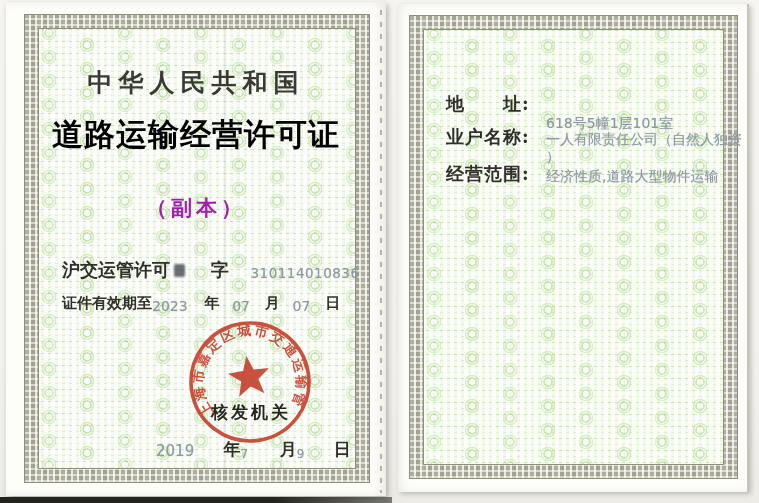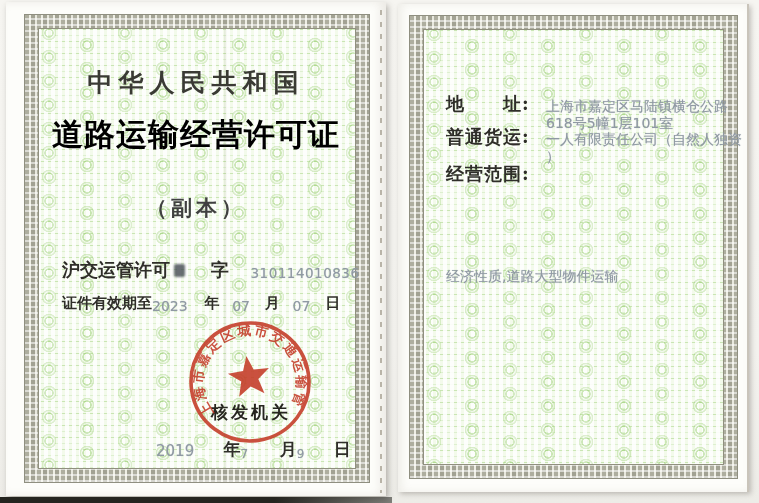--- a/index.html
+++ b/index.html
@@ -33,41 +33,41 @@
   
   .printed{color:#2f2e29;font-weight:bold;font-family:"DejaVu Serif","Liberation Serif",serif;}
   .typed{color:#8f99a3;font-weight:normal;font-family:"DejaVu Sans","Liberation Sans",sans-serif;
          text-shadow:0 0 1px rgba(140,150,160,.6);}
   .abs{position:absolute;white-space:nowrap;}
   .ctr{left:0;right:0;text-align:center;}
   
   .country{top:64px;font-size:25px;letter-spacing:6px;color:#3a3a34;font-weight:bold;}
   .title{top:112px;font-size:31px;letter-spacing:1px;color:#000000;font-weight:900;
          font-family:"DejaVu Sans","Liberation Sans",sans-serif;}
-  .copytype{top:192px;font-size:21px;letter-spacing:4px;color:#404040;font-weight:bold;}
+  .copytype{top:192px;font-size:21px;letter-spacing:4px;color:#a21caf;font-weight:bold;}
   .licline{top:256px;left:56px;font-size:18px;}
   .licline .num{font-size:13.5px;letter-spacing:.5px;position:relative;top:2px;margin-left:16px;}
   .smudge{display:inline-block;width:11px;height:13px;margin-left:4px;background:#434a52;
           border-radius:2px;filter:blur(1px);opacity:.8;vertical-align:-1px;}
   .valline{top:292px;left:56px;font-size:15px;}
   .valline .typed{position:relative;top:3px;font-size:14px;}
   .issuer{top:399px;left:205px;font-size:17px;letter-spacing:3px;color:#26251f;}
   .dateline{top:436px;left:150px;font-size:17px;}
   .dateline .y{font-size:15px;position:relative;top:1px;text-align:right;}
   .dateline .sm{font-size:12px;position:relative;top:3px;}
   .crease{position:absolute;left:218px;top:28px;bottom:28px;width:3px;
           background:linear-gradient(90deg,rgba(90,85,70,.10),rgba(90,85,70,.02));}
   
   .seal{position:absolute;left:176px;top:312px;width:136px;height:136px;
         transform:rotate(-8deg);opacity:.88;pointer-events:none;}
   
   .field{position:absolute;left:48px;right:16px;display:flex;align-items:flex-start;}
   .flabel{flex:0 0 100px;font-size:18px;letter-spacing:1px;}
   .fvalue{font-size:14px;line-height:17px;margin-top:6px;white-space:nowrap;}
-  .f1{top:46px;}.f2{top:88px;}.f3{top:121px;}.f4{top:158px;flex-direction:column;}
+  .f1{top:46px;}.f2{top:88px;}.f3{top:121px;}.f4{top:158px;}
   
   .stitch{position:absolute;left:380px;top:10px;bottom:10px;width:2px;
           background:repeating-linear-gradient(180deg,#b9b4a8 0 5px,rgba(0,0,0,0) 5px 12px);}
   .bottom-edge{position:absolute;left:0;bottom:0;width:392px;height:6px;
                background:linear-gradient(90deg,#24241f 0 70%,rgba(36,36,31,.55));}
 </style>
 </head>
 <body>
 
 <div class="scan">
@@ -123,25 +123,25 @@
   <div class="stitch"></div>
 
   <div class="page page-right">
     <div class="frame frame-right">
       <div class="green"></div>
     </div>
 
 
     <div class="field f2">
       <span class="flabel printed">地　　址:</span>
-      <span class="fvalue typed"><span>上海市嘉定区马陆镇横仓公路</span><br><span>618号5幢1层101室</span></span>
+      <span class="fvalue typed"><br><span>618号5幢1层101室</span></span>
     </div>
 
     <div class="field f3">
-      <span class="flabel printed">普通货运:</span>
+      <span class="flabel printed">业户名称:</span>
       <span class="fvalue typed"><span>一人有限责任公司（自然人独资</span><br><span>）</span></span>
     </div>
 
     <div class="field f4">
       <span class="flabel printed">经营范围:</span>
       <span class="fvalue typed"><span>经济性质,道路大型物件运输</span><br><span></span></span>
     </div>
   </div>
 
   <div class="bottom-edge"></div>

